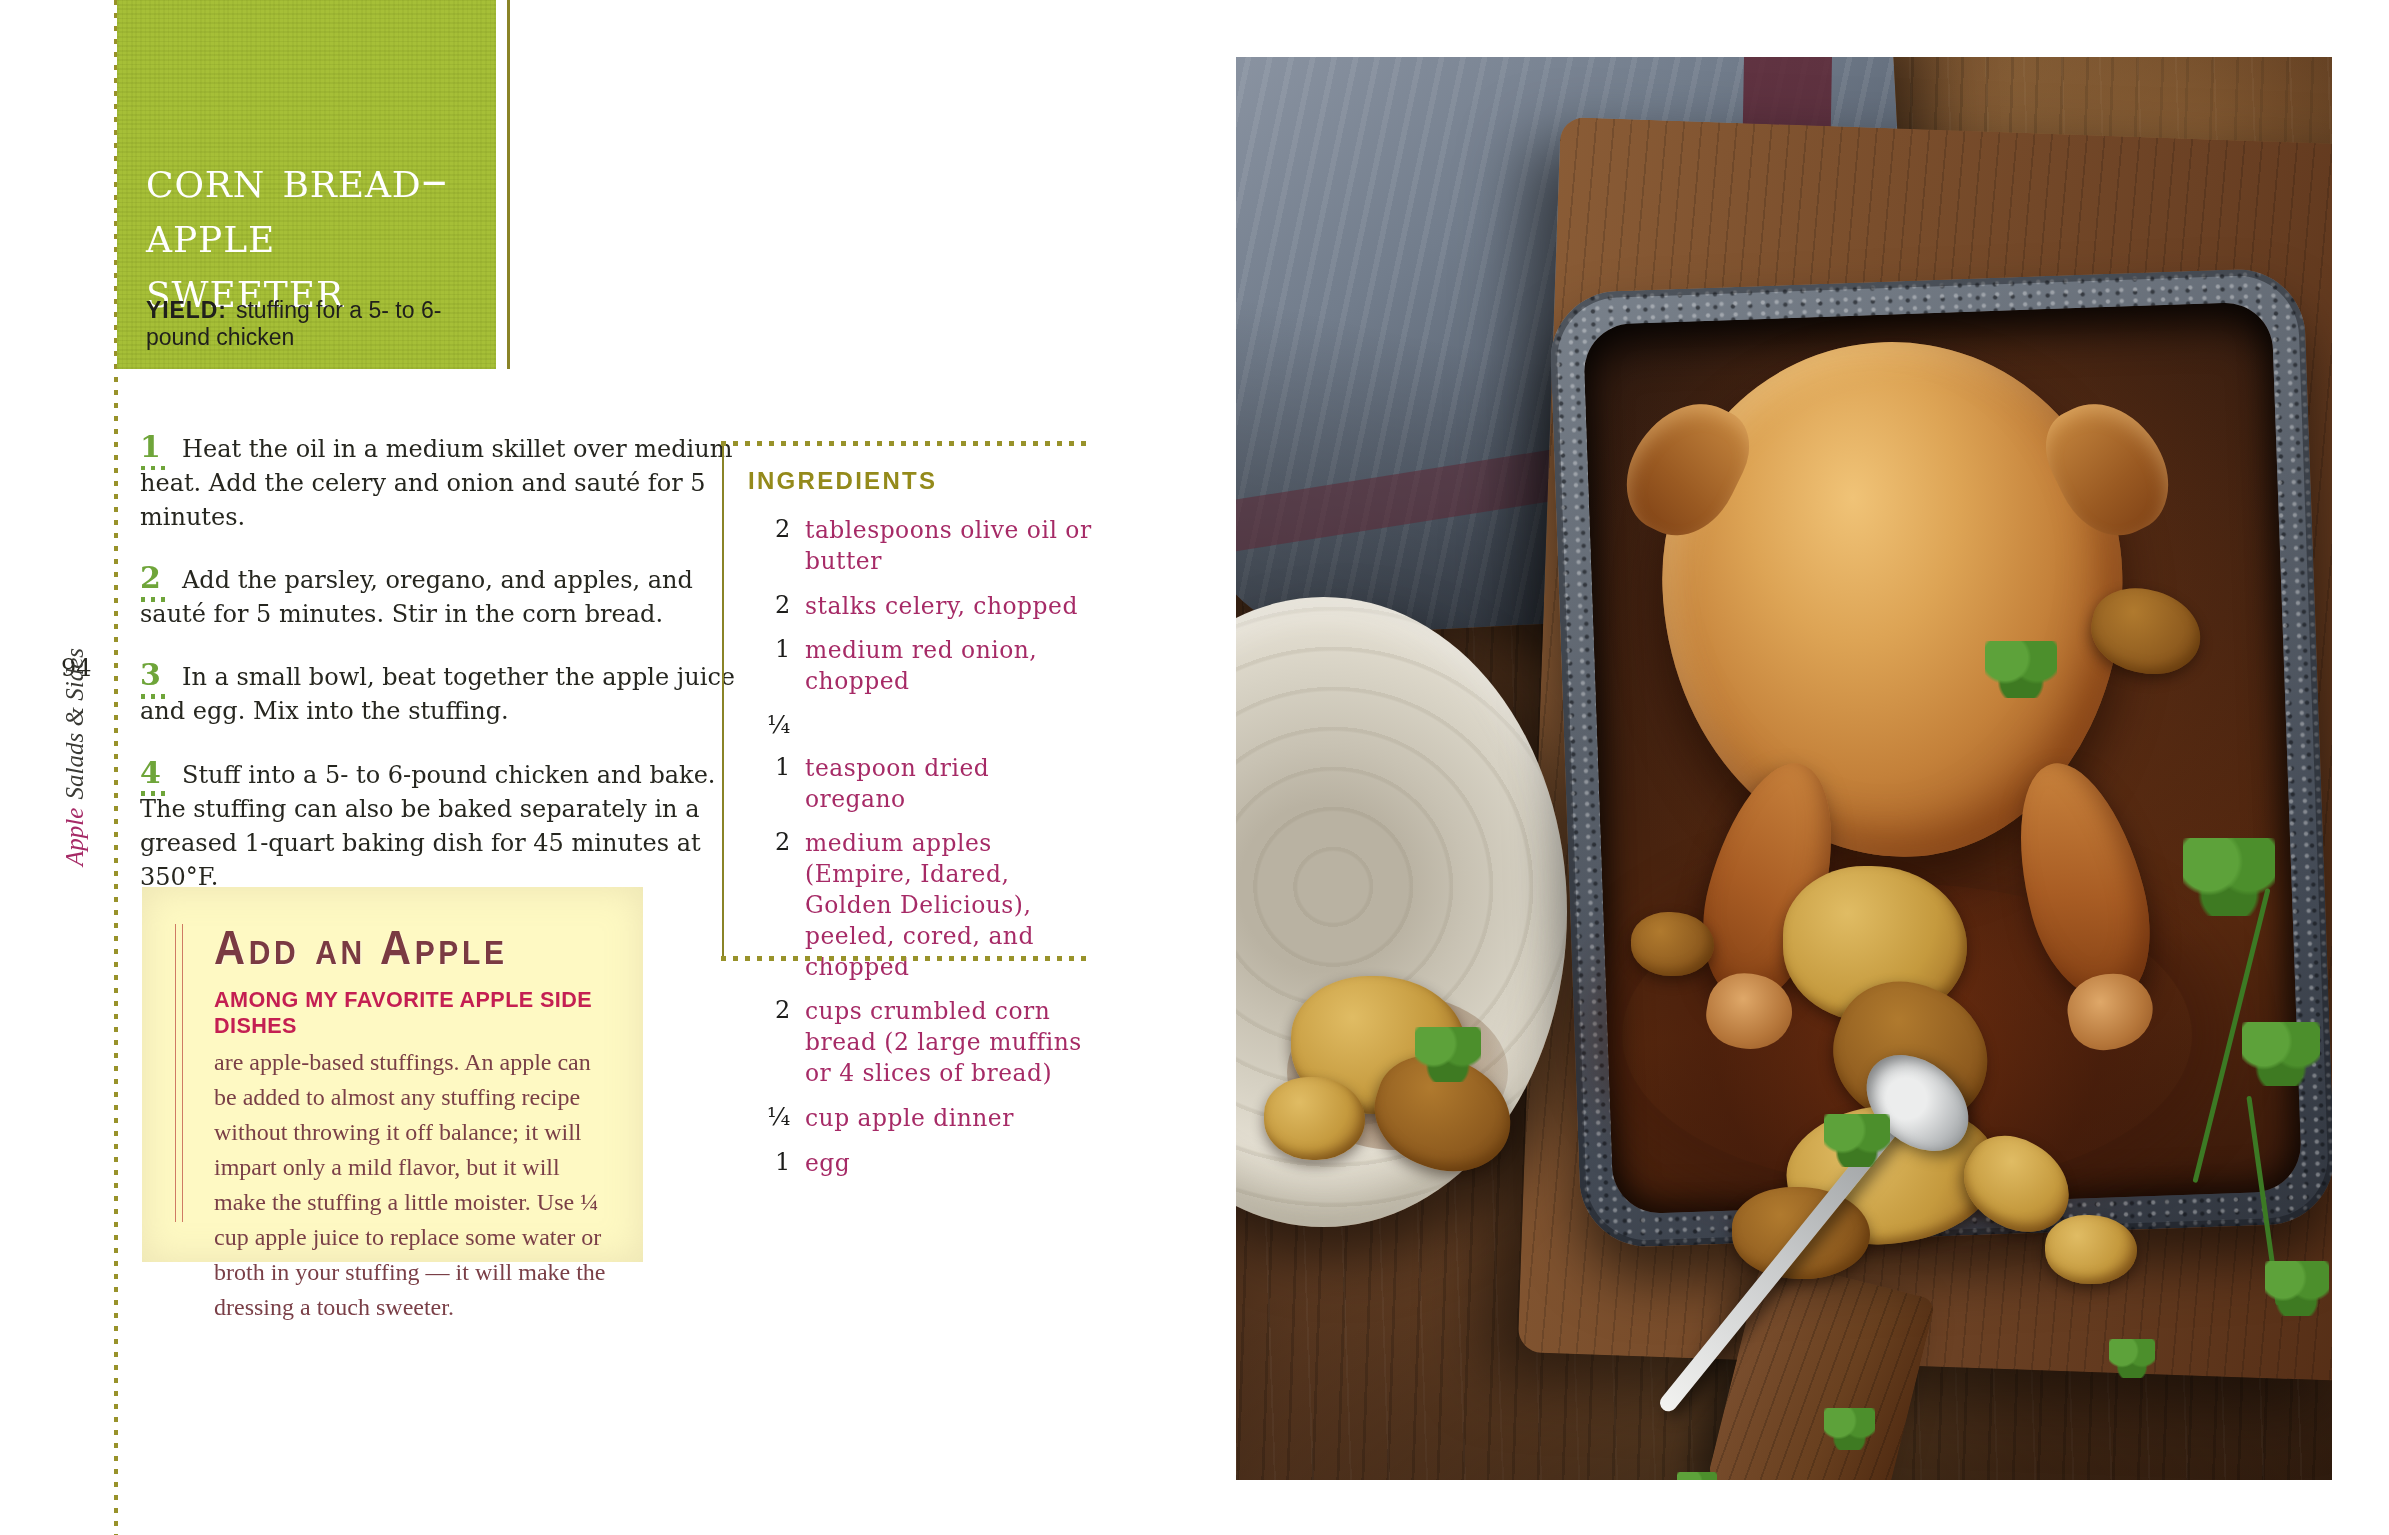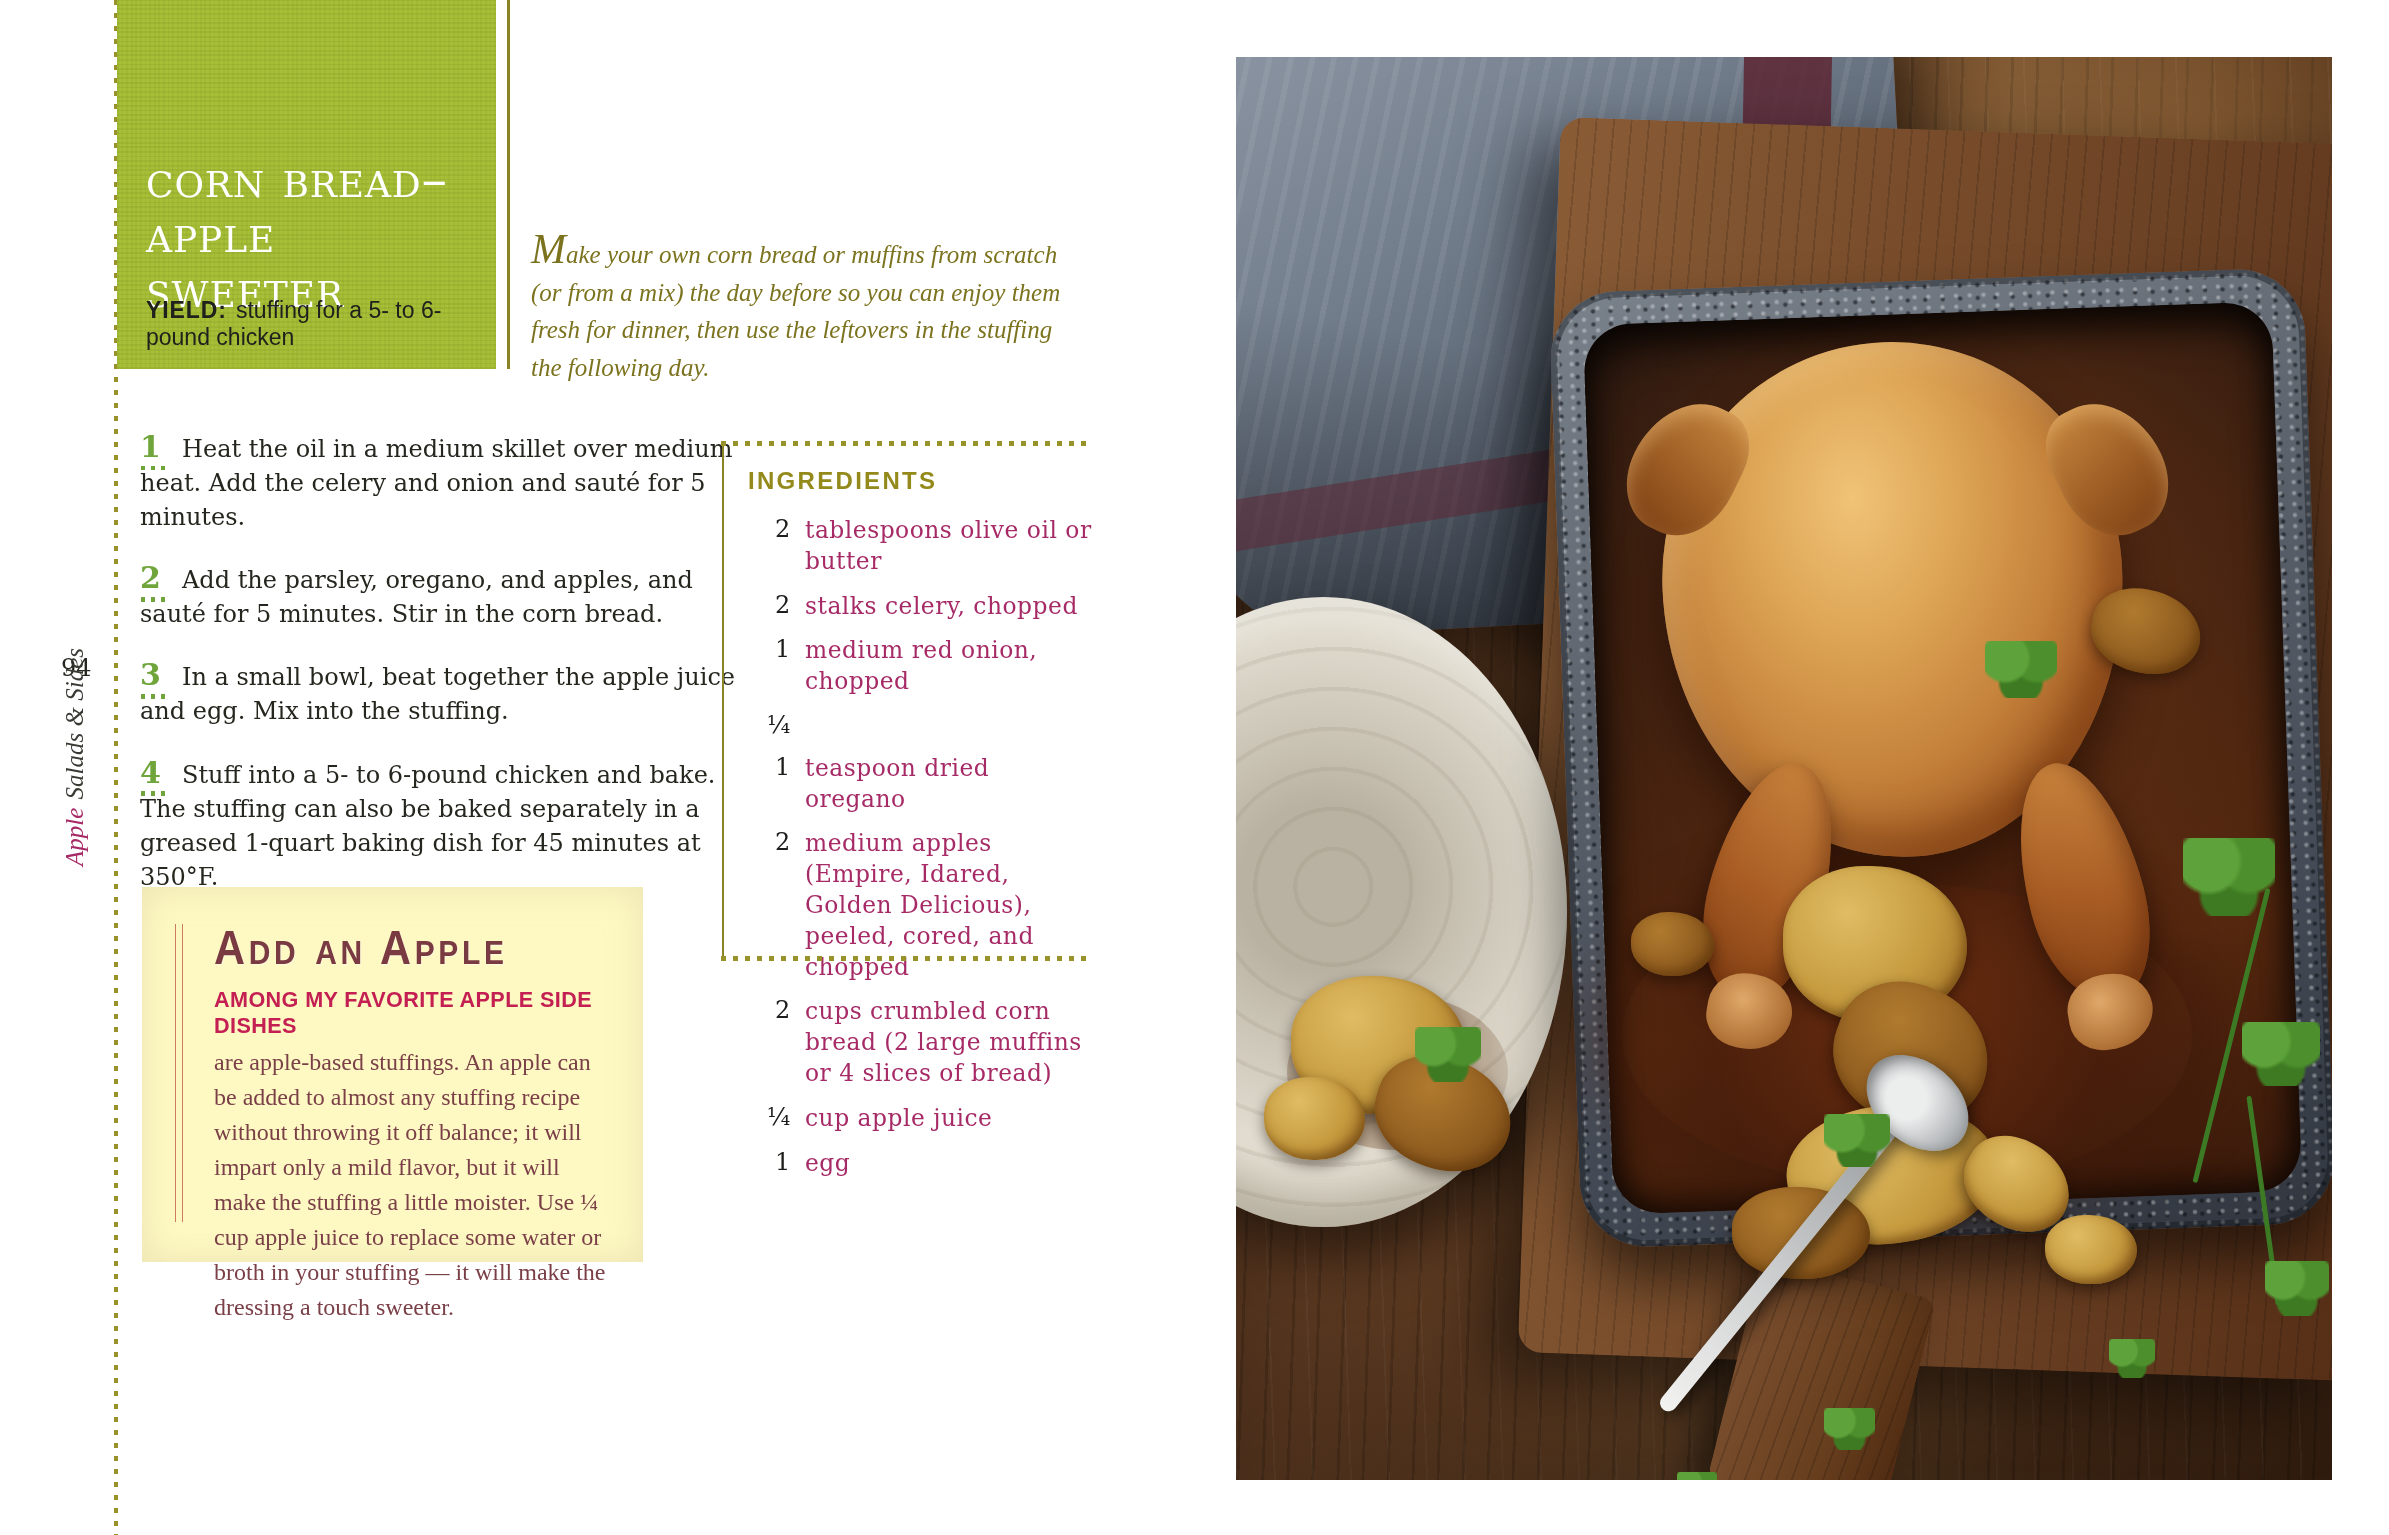--- a/index.html
+++ b/index.html
@@ -199,21 +199,20 @@
       <div>corn bread–</div>
       <div>apple</div>
       <div>sweeter</div>
     </div>
     <div class="yield-line">
       <span class="yield-label">YIELD:</span><span>stuffing for a 5- to 6-pound chicken</span>
     </div>
   </div>
   <div class="title-box-rule"></div>
 
-  <div class="intro"><span class="intro-initial">M</span><span>ake your own corn bread or muffins from scratch (or from a mix) the day before so you can enjoy them fresh for dinner, then use the leftovers in the stuffing the following day.</span></div>
 
   <div class="steps">
     <div class="step"><span class="step-num">1</span><span>Heat the oil in a medium skillet over medium heat. Add the celery and onion and sauté for 5 minutes.</span></div>
     <div class="step"><span class="step-num">2</span><span>Add the parsley, oregano, and apples, and sauté for 5 minutes. Stir in the corn bread.</span></div>
     <div class="step"><span class="step-num">3</span><span>In a small bowl, beat together the apple juice and egg. Mix into the stuffing.</span></div>
     <div class="step"><span class="step-num">4</span><span>Stuff into a 5- to 6-pound chicken and bake. The stuffing can also be baked separately in a greased 1-quart baking dish for 45 minutes at 350°F.</span></div>
   </div>
 
   <div class="ingredients">
     <div class="ing-dotted top"></div>
@@ -241,21 +240,21 @@
     <div class="ing-row">
         <span class="ing-qty">2</span>
         <span class="ing-item">medium apples (Empire, Idared, Golden Delicious), peeled, cored, and chopped</span>
       </div>
     <div class="ing-row">
         <span class="ing-qty">2</span>
         <span class="ing-item">cups crumbled corn bread (2 large muffins or 4 slices of bread)</span>
       </div>
     <div class="ing-row">
         <span class="ing-qty">¼</span>
-        <span class="ing-item">cup apple juice</span>
+        <span class="ing-item">cup apple dinner</span>
       </div>
     <div class="ing-row">
         <span class="ing-qty">1</span>
         <span class="ing-item">egg</span>
       </div>
   </div>
 
   <div class="note">
     <div class="note-rule"></div>
     <div class="note-inner">

